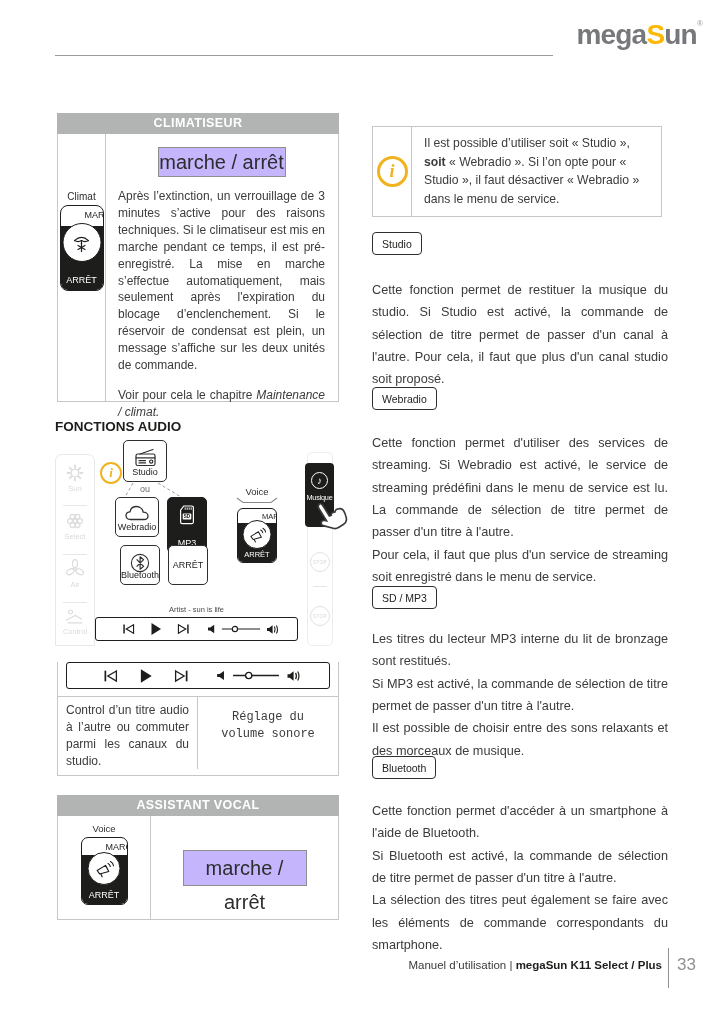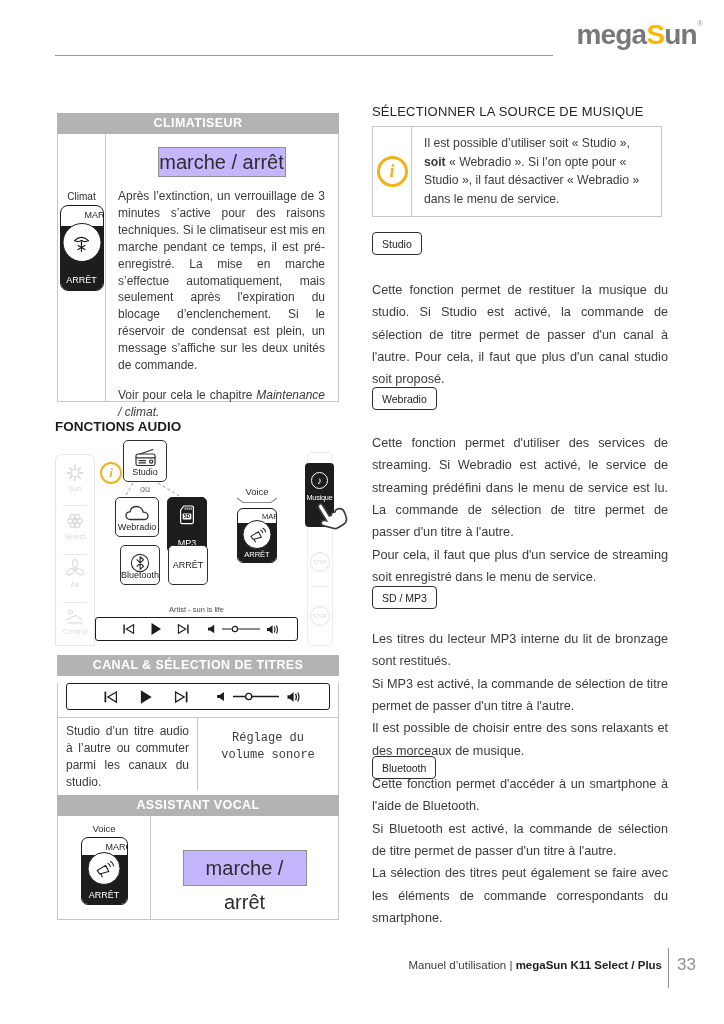--- a/index.html
+++ b/index.html
@@ -133,21 +133,21 @@
         background:#fff;font-size:10.5px;color:#1d1d1b;padding:5px 9px 4px;}
   #chip-studio{top:232px;}
   #chip-webradio{top:387px;}
   #chip-sdmp3{top:586px;}
   #chip-bt{top:756px;}
   .rpara{position:absolute;left:372px;width:296px;font-size:12.7px;line-height:22.4px;
          text-align:justify;white-space:pre-line;color:#3b3b3b;}
   #rpara-studio{top:266px;}
   #rpara-webradio{top:419px;}
   #rpara-sdmp3{top:615px;}
-  #rpara-bt{top:760px;}
+  #rpara-bt{top:787px;}
   
   .footer-text{position:absolute;right:62px;top:959px;font-size:11.5px;color:#3b3b3b;}
   .footer-text b{color:#1d1d1b;}
   .footer-div{position:absolute;left:668px;top:948px;width:1px;height:40px;background:#8f9193;}
   .footer-page{position:absolute;left:677px;top:955px;font-size:17px;color:#8f9193;}
 </style>
 </head>
 <body>
 
 <div class="page">
@@ -387,21 +387,20 @@
             <path d="M1 4 H3 L6.6 1.2 V9.8 L3 7 H1 Z" fill="#1d1d1b"></path>
             <path d="M8.4 2.6 Q10 5.5 8.4 8.4" fill="none" stroke="#1d1d1b" stroke-width="1.1"></path>
             <path d="M10.4 1.4 Q12.6 5.5 10.4 9.6" fill="none" stroke="#1d1d1b" stroke-width="1.1"></path>
           </svg>
         </span>
       </div>
     </div>
   </div>
 
   <div class="tbl" id="canal">
-    <div class="tbl-head">CANAL &amp; SÉLECTION DE TITRES</div>
     <div class="tbl-body">
       <div class="playerbar" id="player-canal">
         <div class="pb-transport">
           <span>
             <svg width="15" height="14" viewBox="0 0 14 13" fill="none" stroke="#1d1d1b">
               <line x1="2.2" y1="1.5" x2="2.2" y2="11.5" stroke-width="1.6"></line>
               <path d="M12.5 1.8 L4.5 6.5 L12.5 11.2 Z" stroke-width="1.2"></path>
             </svg>
           </span>
           <span>
@@ -432,21 +431,21 @@
             <svg width="15" height="12" viewBox="0 0 13 11">
               <path d="M1 4 H3 L6.6 1.2 V9.8 L3 7 H1 Z" fill="#1d1d1b"></path>
               <path d="M8.4 2.6 Q10 5.5 8.4 8.4" fill="none" stroke="#1d1d1b" stroke-width="1.1"></path>
               <path d="M10.4 1.4 Q12.6 5.5 10.4 9.6" fill="none" stroke="#1d1d1b" stroke-width="1.1"></path>
             </svg>
           </span>
         </div>
       </div>
       <div class="canal-cells">
         <div class="cc-left">
-          <p class="para">Studio d’un titre audio à l’autre ou commuter parmi les canaux du studio.</p>
+          <p class="para">Control d’un titre audio à l’autre ou commuter parmi les canaux du studio.</p>
         </div>
         <div class="cc-right">
           <p class="para">Réglage du volume sonore</p>
         </div>
       </div>
     </div>
   </div>
 
   <div class="tbl" id="asst">
     <div class="tbl-head">ASSISTANT VOCAL</div>
@@ -466,21 +465,20 @@
           </div>
           <div class="off">ARRÊT</div>
         </div>
       </div>
       <div class="asst-right">
         <div class="toggle-box">marche / arrêt</div>
       </div>
     </div>
   </div>
 
-  <div class="r-heading">SÉLECTIONNER LA SOURCE DE MUSIQUE</div>
 
   <div class="info-box">
     <div class="info-icon-cell">
       <div class="info-badge big">i</div>
     </div>
     <div class="info-text">
       <span>Il est possible d’utiliser soit « Studio »,</span>
       <b>soit</b>
       <span>« Webradio ». Si l’on opte pour « Studio », il faut désactiver « Webradio » dans le menu de service.</span>
     </div>

